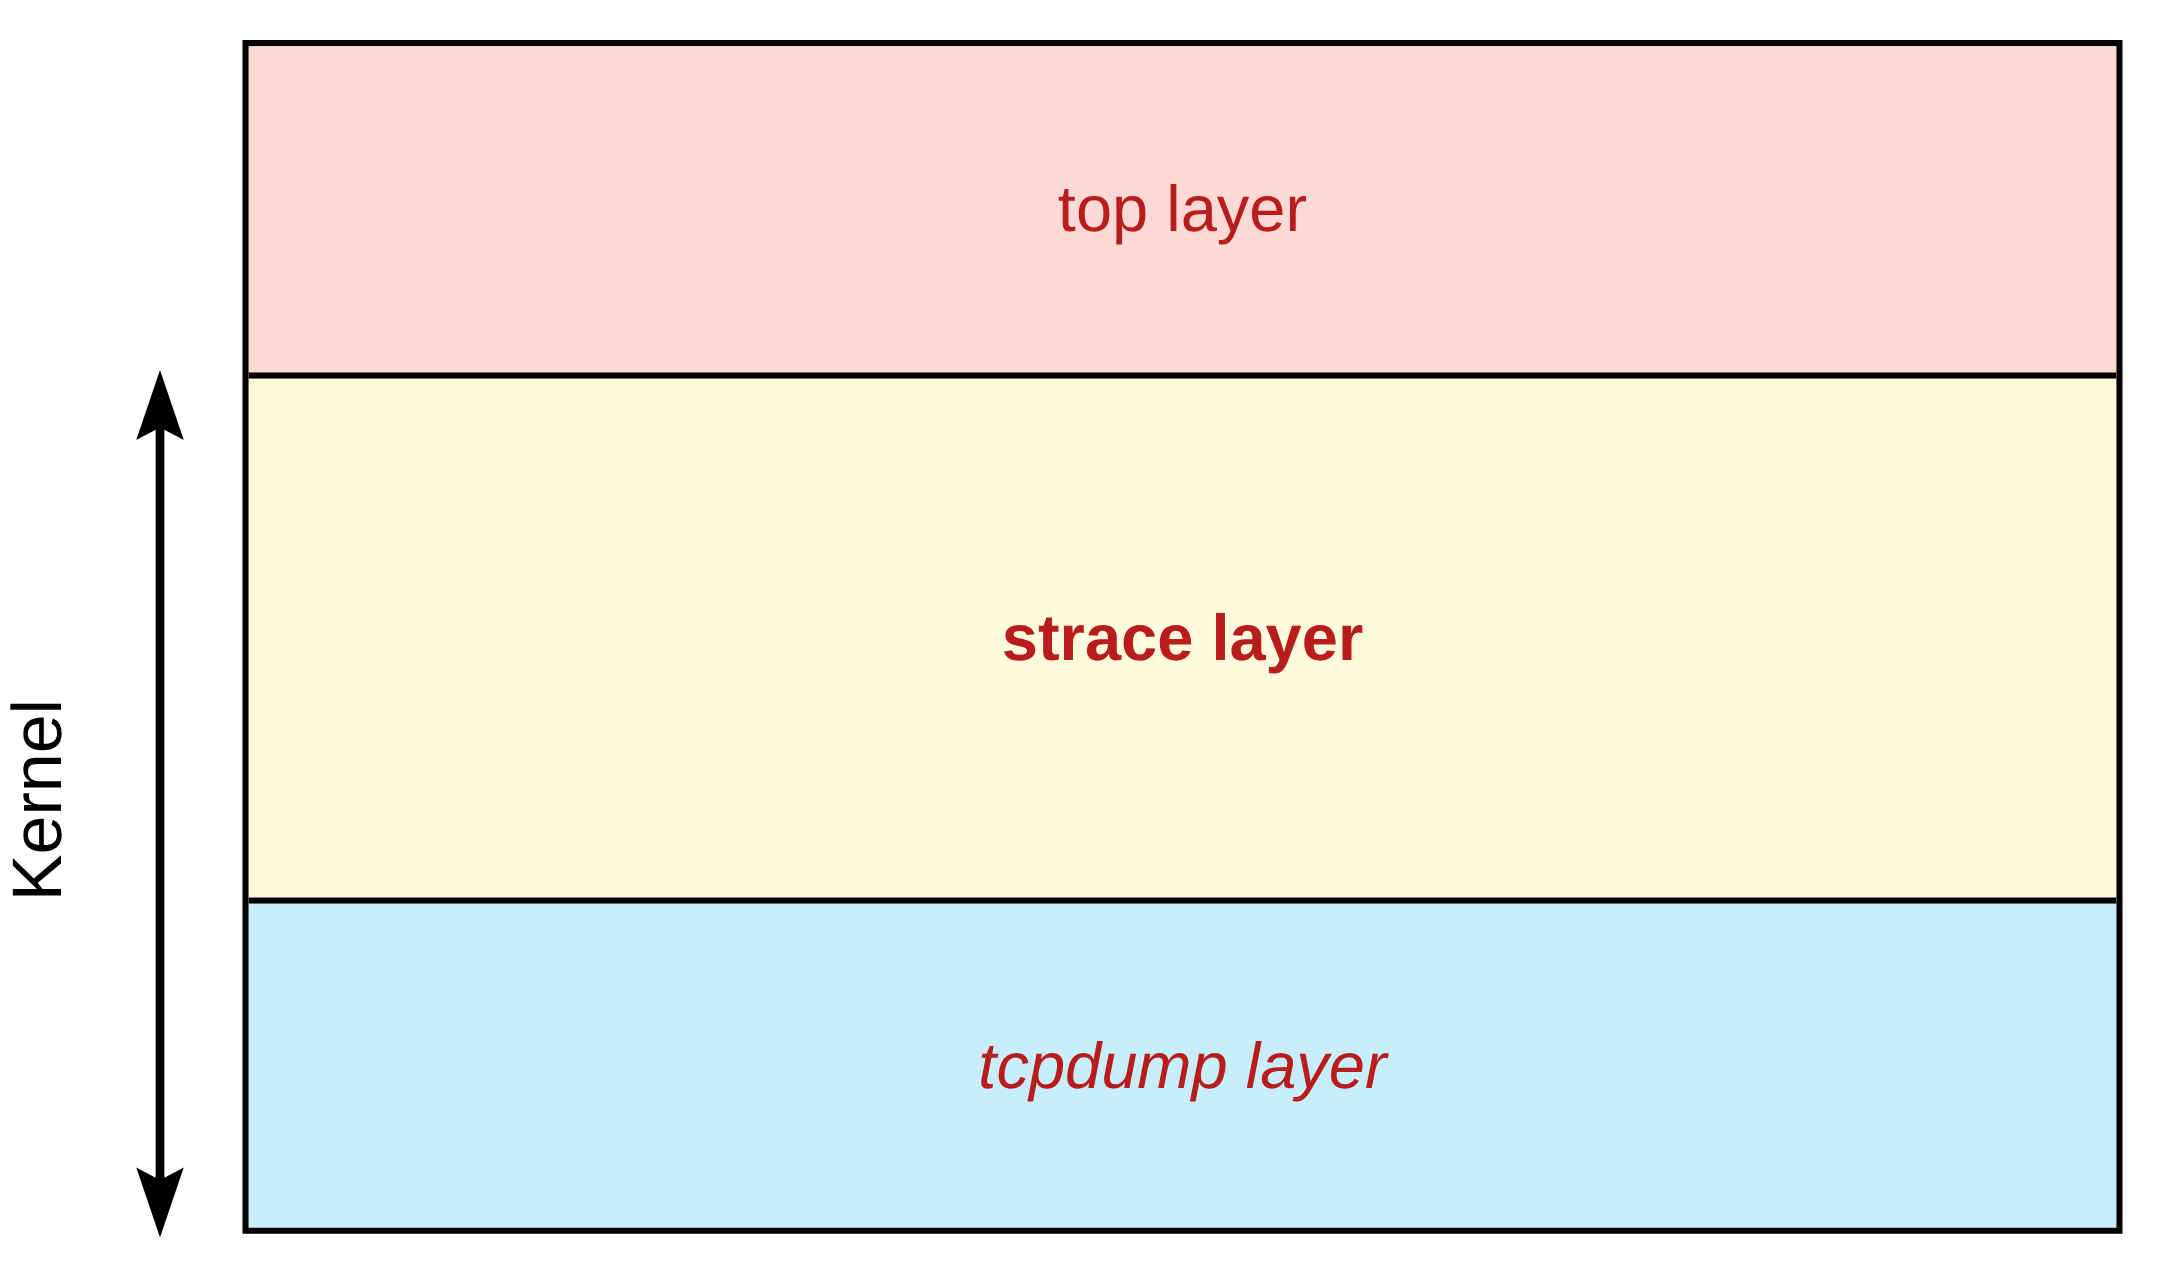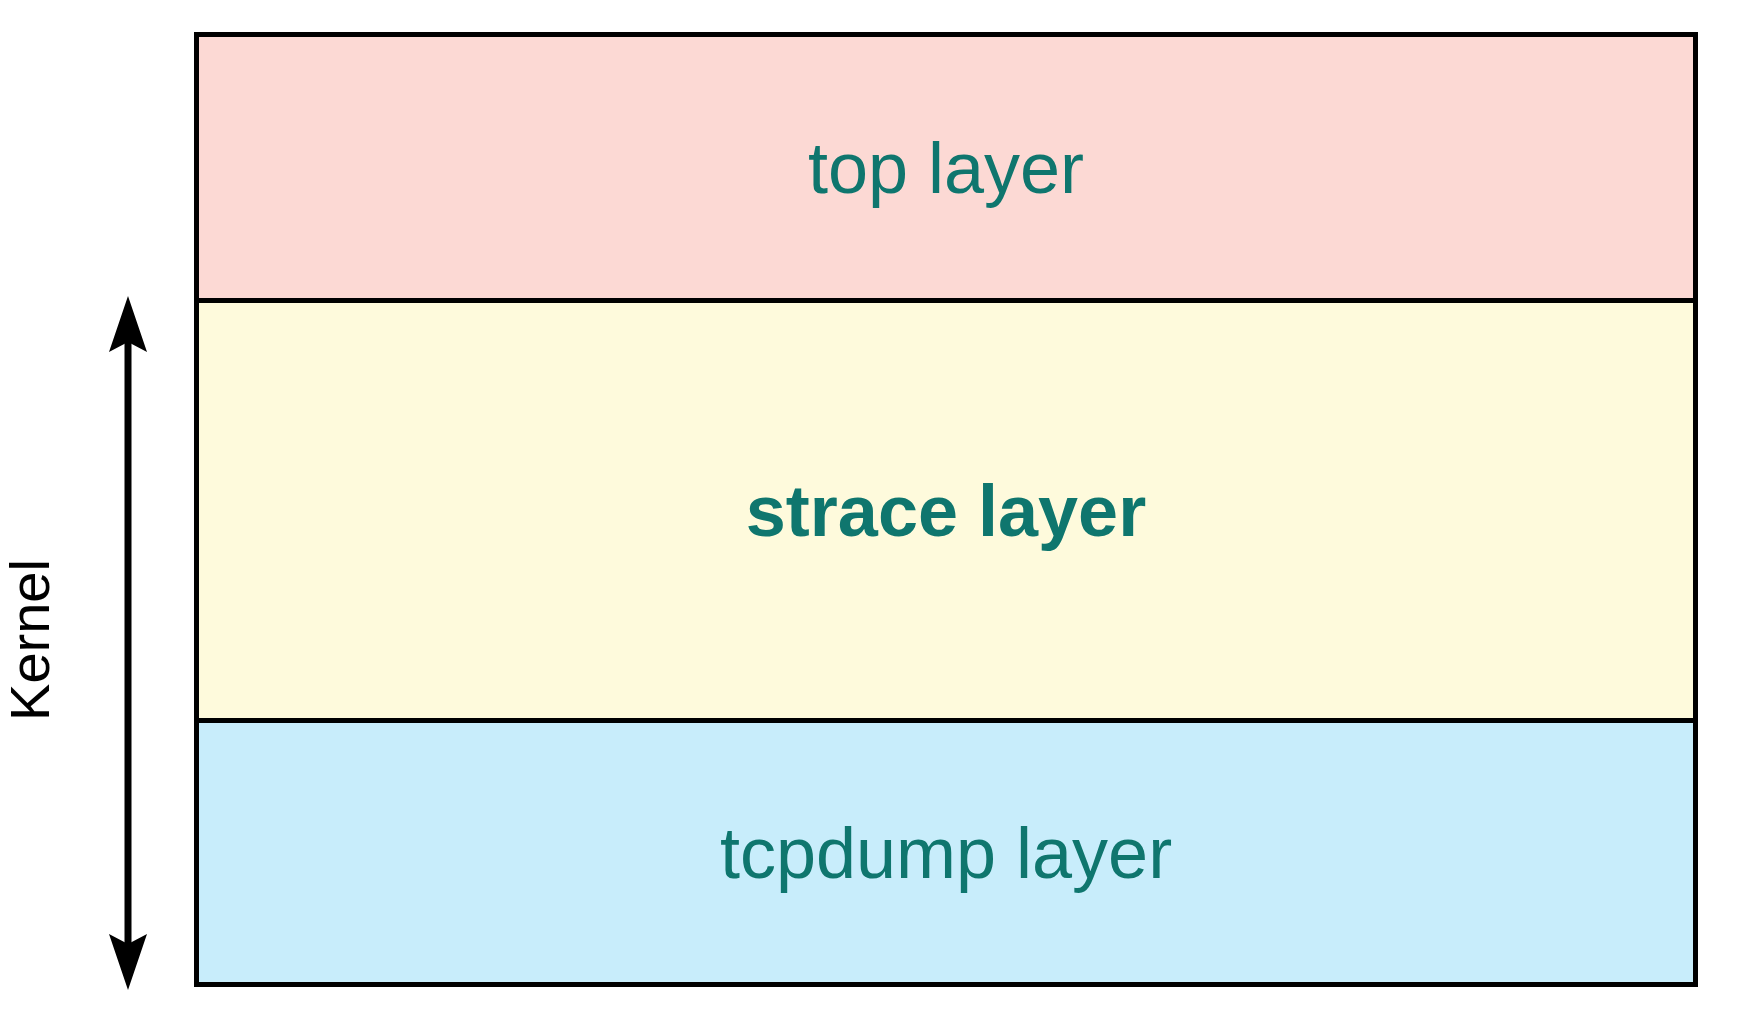--- a/index.html
+++ b/index.html
@@ -70,42 +70,43 @@
 
   .layer {
     display: flex;
     align-items: center;
     justify-content: center;
     box-sizing: border-box;
     position: relative;
   }
 
   .layer-label {
-    font-size: 72px;
-    color: #0f766e;
+    font-size: 52px;
+    color: #b91c1c;
     line-height: 1;
     white-space: nowrap;
   }
 
   .layer-top {
     height: 266px;
     background: #fcd9d4;
     border-bottom: 5px solid #000000;
   }
 
   .layer-middle {
     height: 420px;
     background: #fefadc;
     border-bottom: 5px solid #000000;
     font-weight: bold;
   }
 
   .layer-bottom {
     flex: 1 1 auto;
     background: #c8edfb;
+    font-style: italic;
   }
 </style>
 </head>
 <body>
 
 <div id="diagram">
 
   <div class="kernel-group">
     <div class="kernel-label">Kernel</div>
 

